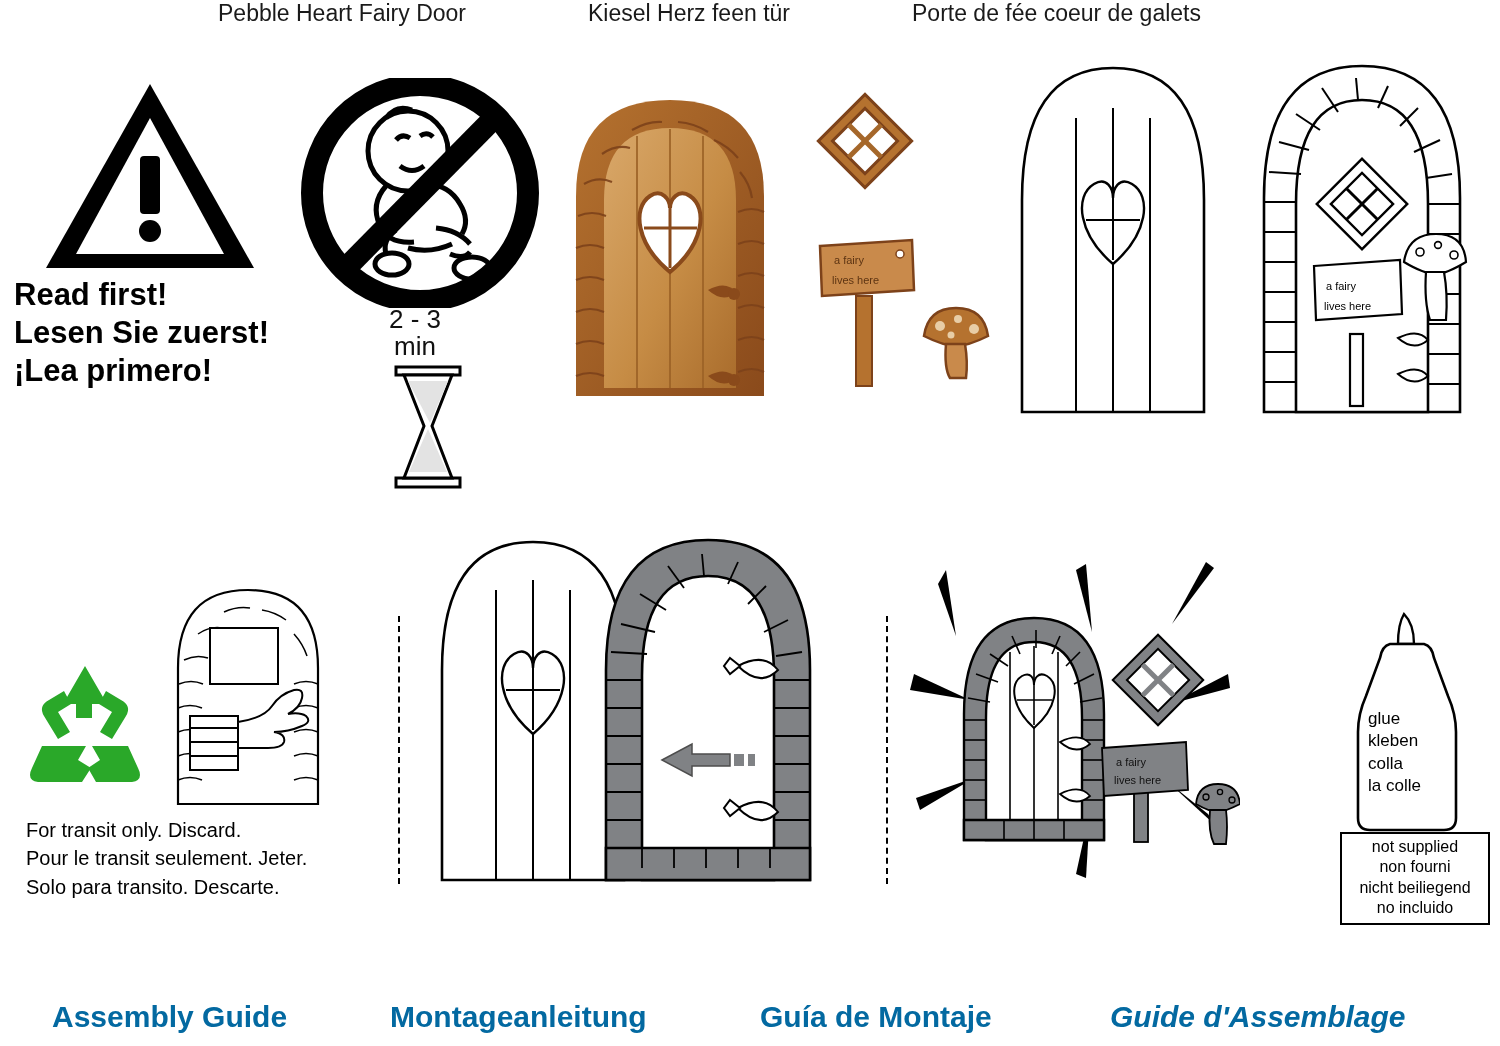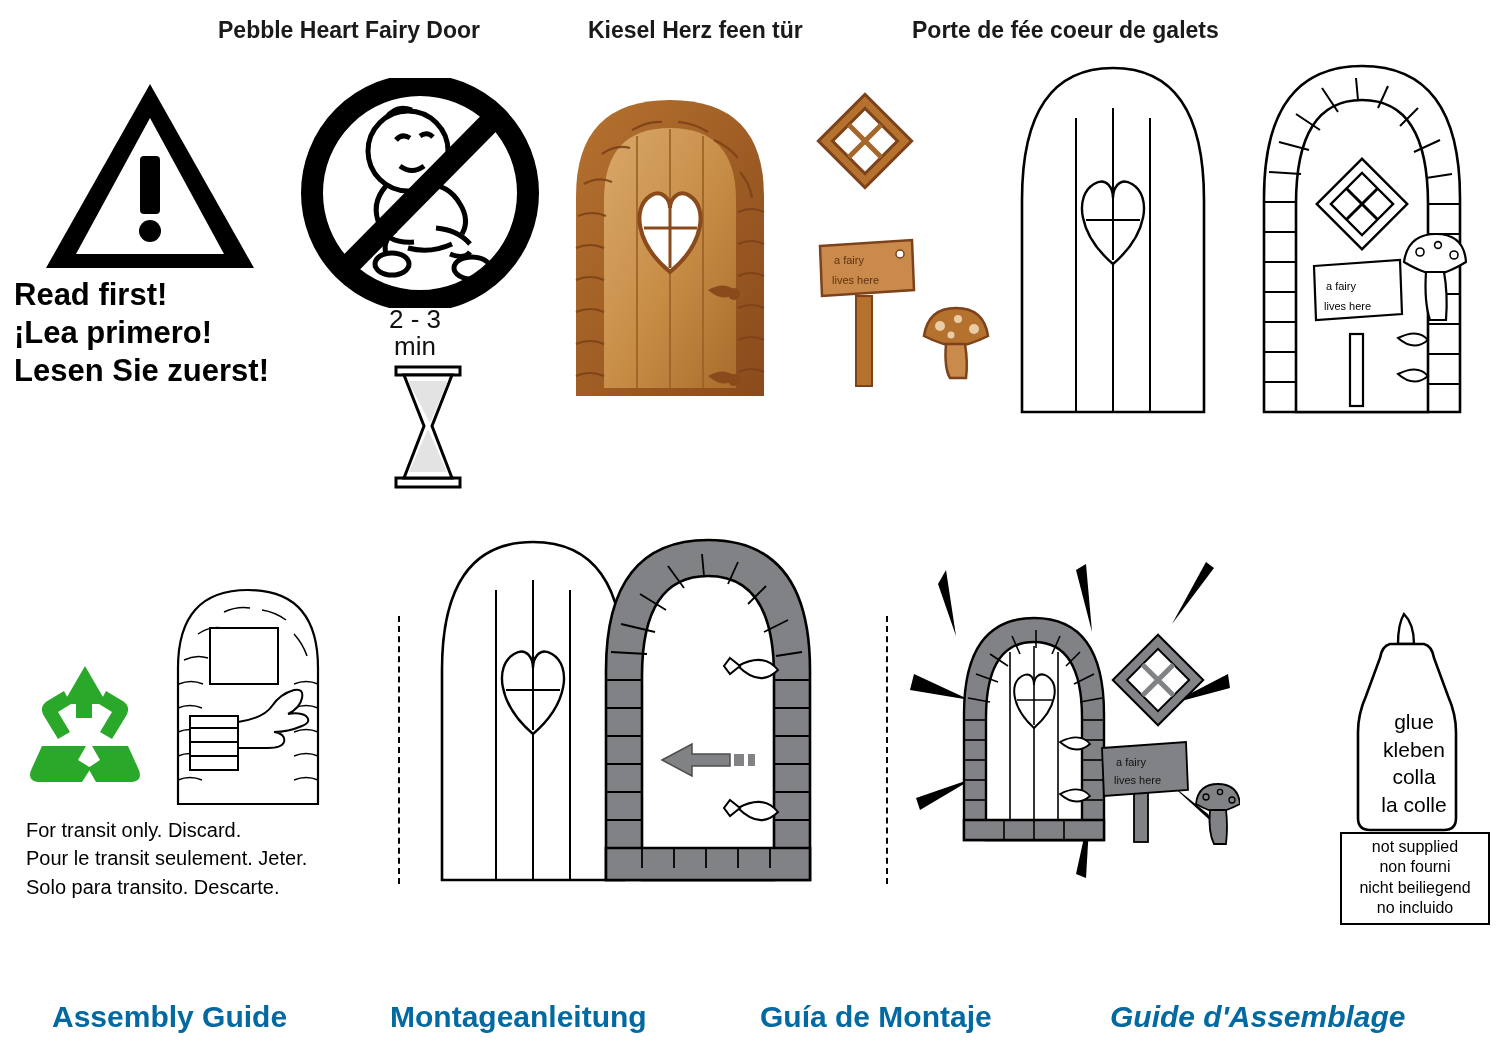--- a/index.html
+++ b/index.html
@@ -13,24 +13,23 @@
     position: relative;
     font-family: "Liberation Sans", sans-serif;
     color: #000;
     overflow: hidden;
   }
   .abs { position: absolute; }
 
   
   .top-title {
     font-size: 23px;
-    font-weight: bold;
+    font-weight: normal;
     white-space: nowrap;
     color: #1a1a1a;
-    margin-top: 17px;
   }
 
   
   .readfirst-lines {
     font-size: 31px;
     font-weight: bold;
     line-height: 1.22;
     color: #000;
   }
 
@@ -53,22 +52,22 @@
   .bottom-title {
     font-size: 30px;
     font-weight: bold;
     white-space: nowrap;
     color: #0369a1;
     margin-left: 16px;
   }
 
   
   .glue-text {
-    font-size: 21px;
-    text-align: center;
+    font-size: 17px;
+    text-align: left;
     line-height: 1.32;
     color: #000;
   }
   .notsupplied-box {
     border: 2px solid #000;
     padding: 3px 8px 4px 8px;
     font-size: 16px;
     line-height: 1.28;
     text-align: center;
   }
@@ -91,22 +90,22 @@
   <svg width="216" height="200" viewBox="0 0 216 200">
     <path d="M108 6 L212 190 L4 190 Z" fill="#000"></path>
     <path d="M108 40 L182 176 L34 176 Z" fill="#fff"></path>
     <rect x="98" y="78" width="20" height="58" rx="4" fill="#000"></rect>
     <circle cx="108" cy="153" r="11" fill="#000"></circle>
   </svg>
 </div>
 
 <div class="abs readfirst-lines" style="left:14px; top:276px; width:330px;">
   <div>Read first!</div>
+  <div>Lesen Sie zuerst!</div>
   <div>¡Lea primero!</div>
-  <div>Lesen Sie zuerst!</div>
 </div>
 
 <div class="abs" style="left:300px; top:78px;">
   <svg width="240" height="230" viewBox="0 0 240 230">
     <circle cx="120" cy="115" r="108" fill="none" stroke="#000" stroke-width="22"></circle>
     <g fill="none" stroke="#000" stroke-width="5">
 
       <circle cx="108" cy="73" r="40"></circle>
 
       <path d="M96 62 q6 -7 14 -2"></path>

